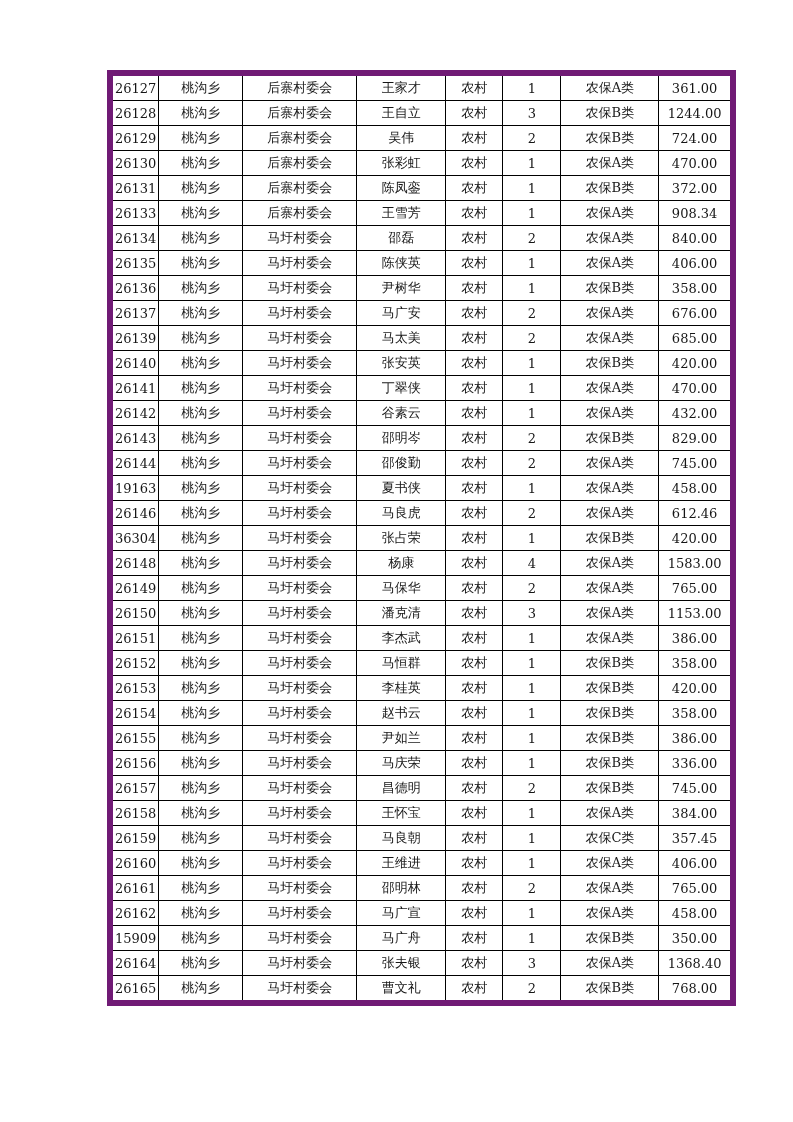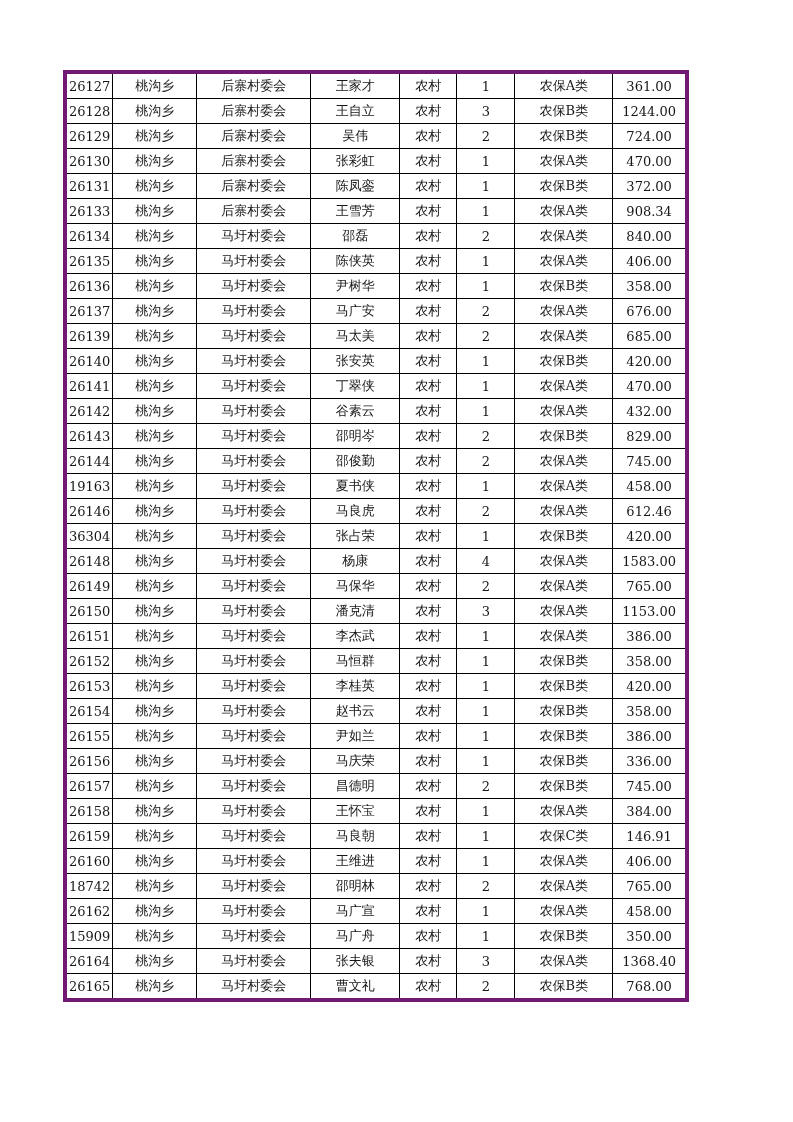--- a/index.html
+++ b/index.html
@@ -21,21 +21,22 @@
     background: #ffffff;
   }
   .table-wrap {
     position: absolute;
     left: 63px;
     top: 70px;
   }
   table.data-table {
     border-collapse: collapse;
     table-layout: fixed;
-    border: 4px solid #701a75;
+    border: 6px solid #701a75;
+    margin-left: 44px;
   }
   table.data-table td {
     border: 1px solid #000000;
     height: 24px;
     padding: 0 2px;
     text-align: center;
     vertical-align: middle;
     font-size: 13px;
     color: #161616;
     white-space: nowrap;
@@ -368,34 +369,34 @@
             <td>384.00</td>
           </tr>
           <tr>
             <td>26159</td>
             <td>桃沟乡</td>
             <td>马圩村委会</td>
             <td>马良朝</td>
             <td>农村</td>
             <td>1</td>
             <td>农保C类</td>
-            <td>146.91</td>
+            <td>357.45</td>
           </tr>
           <tr>
             <td>26160</td>
             <td>桃沟乡</td>
             <td>马圩村委会</td>
             <td>王维进</td>
             <td>农村</td>
             <td>1</td>
             <td>农保A类</td>
             <td>406.00</td>
           </tr>
           <tr>
-            <td>18742</td>
+            <td>26161</td>
             <td>桃沟乡</td>
             <td>马圩村委会</td>
             <td>邵明林</td>
             <td>农村</td>
             <td>2</td>
             <td>农保A类</td>
             <td>765.00</td>
           </tr>
           <tr>
             <td>26162</td>

